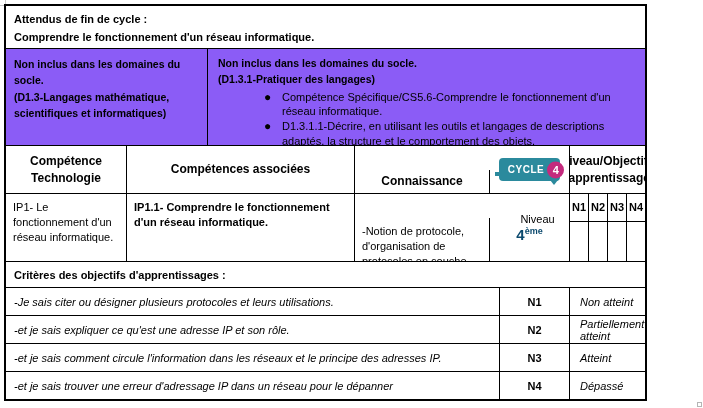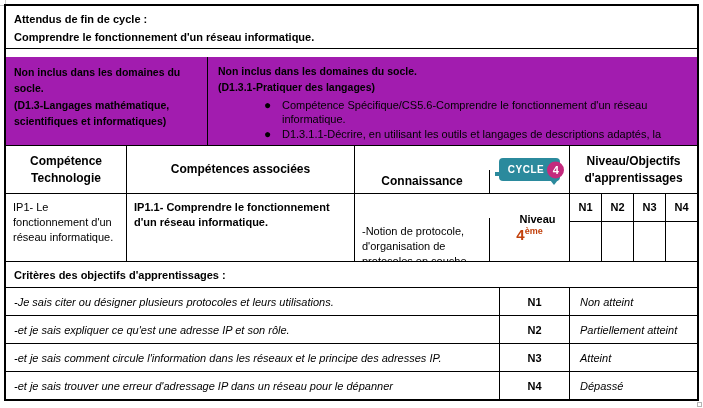--- a/index.html
+++ b/index.html
@@ -1,30 +1,30 @@
 <!DOCTYPE html>
 <html><head>
 <meta charset="utf-8">
 <style>
   * { box-sizing: border-box; margin: 0; padding: 0; }
   html, body { width: 703px; height: 408px; background: #fff; overflow: hidden;
     font-family: "Liberation Sans", sans-serif; color: #000; }
-  .doc-table { position: absolute; left: 4px; top: 4px; width: 695px; height: 397px;
+  .doc-table { position: absolute; left: 4px; top: 4px; width: 643px; height: 397px;
     border: 2px solid #000; display: flex; flex-direction: column; background: #fff; }
   .row { display: flex; flex-direction: row; border-bottom: 1px solid #000; }
   .row:last-child { border-bottom: none; }
   .cell { border-right: 1px solid #000; overflow: hidden; }
   .cell:last-child { border-right: none; }
 
   
   .attendus { height: 43px; padding: 5px 8px; font-size: 11px; font-weight: bold; line-height: 1.6; }
 
   
   .socle { height: 97px; }
-  .socle .cell { background: #a21caf; margin-top: 8px; }
+  .socle .cell { background: #8b5cf6; }
   .socle-left { width: 202px; padding: 7px 8px; font-size: 10.5px; font-weight: bold; line-height: 1.55; }
   .socle-right { flex: 1; padding: 7px 10px; font-size: 10.5px; line-height: 1.5; }
   .socle-right .b { font-weight: bold; }
   .bullets { list-style: none; margin-top: 2px; margin-left: 42px; font-size: 11px; }
   .bullets li { position: relative; padding-left: 22px; line-height: 1.35; }
   .bullets li .dot { position: absolute; left: 4px; top: -1px; font-size: 12px; }
 
   
   .head { height: 48px; }
   .head .cell { display: flex; align-items: center; justify-content: center; text-align: center;
@@ -41,22 +41,22 @@
   .badge-dot { position: absolute; left: -4px; top: 60%; width: 4px; height: 4px; background: #2b8a9d; }
   .badge-tail { position: absolute; right: 2px; bottom: -4px; width: 0; height: 0;
     border-left: 4px solid transparent; border-right: 4px solid transparent; border-top: 5px solid #2b8a9d; }
 
   
   .iprow { height: 68px; }
   .iprow .cell { font-size: 11px; padding: 6px 7px; line-height: 1.35; }
   .ip-assoc { font-weight: bold; }
   .niveau-cell { display: flex; flex-direction: column; align-items: center; justify-content: center;
     text-align: center; }
-  .niveau-label { font-weight: bold; font-size: 11px; margin-left: 16px; }
-  .niveau-value { color: #c2410c; font-weight: bold; font-size: 15px; line-height: 1.1; }
+  .niveau-label { font-weight: normal; font-size: 11px; margin-left: 16px; }
+  .niveau-value { color: #0c4a6e; font-weight: bold; font-size: 15px; line-height: 1.1; }
   .niveau-value sup { font-size: 9px; }
   .levels { flex: 1; display: flex; flex-direction: column; padding: 0 !important; }
   .levels .lrow { display: flex; flex: 1; }
   .levels .lrow.lhead { border-bottom: 1px solid #000; max-height: 28px; }
   .levels .lcell { flex: 1; border-right: 1px solid #000; display: flex; align-items: center;
     justify-content: center; font-weight: bold; font-size: 11px; }
   .levels .lcell:last-child { border-right: none; }
 
   
   .crit-title { height: 26px; align-items: center; }

